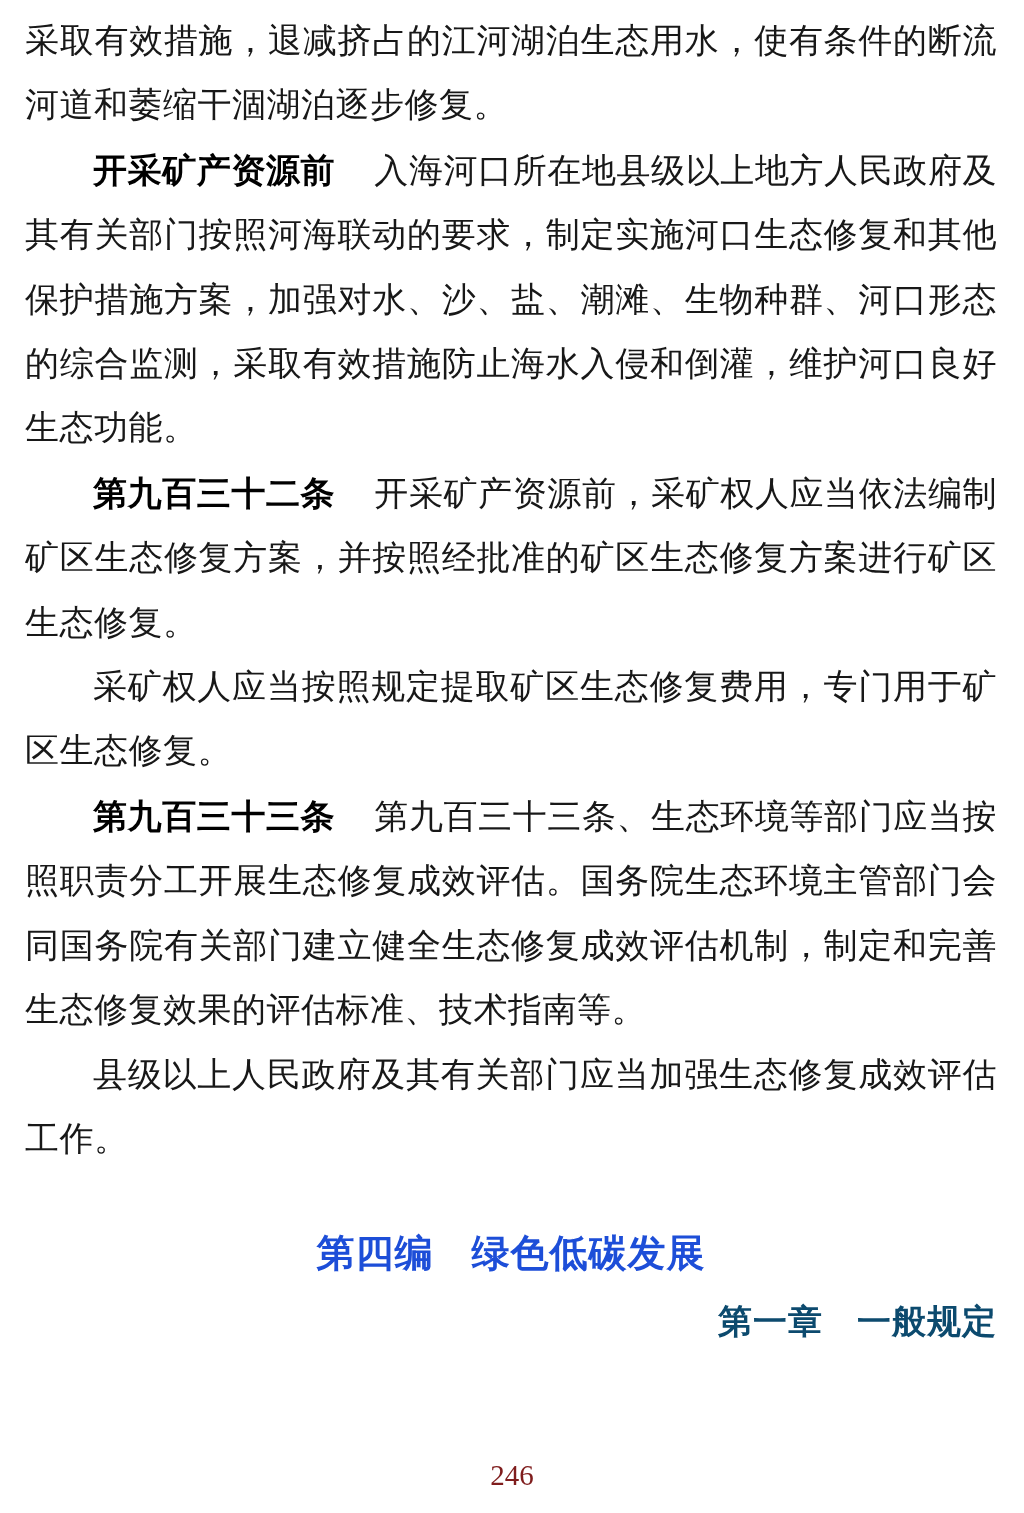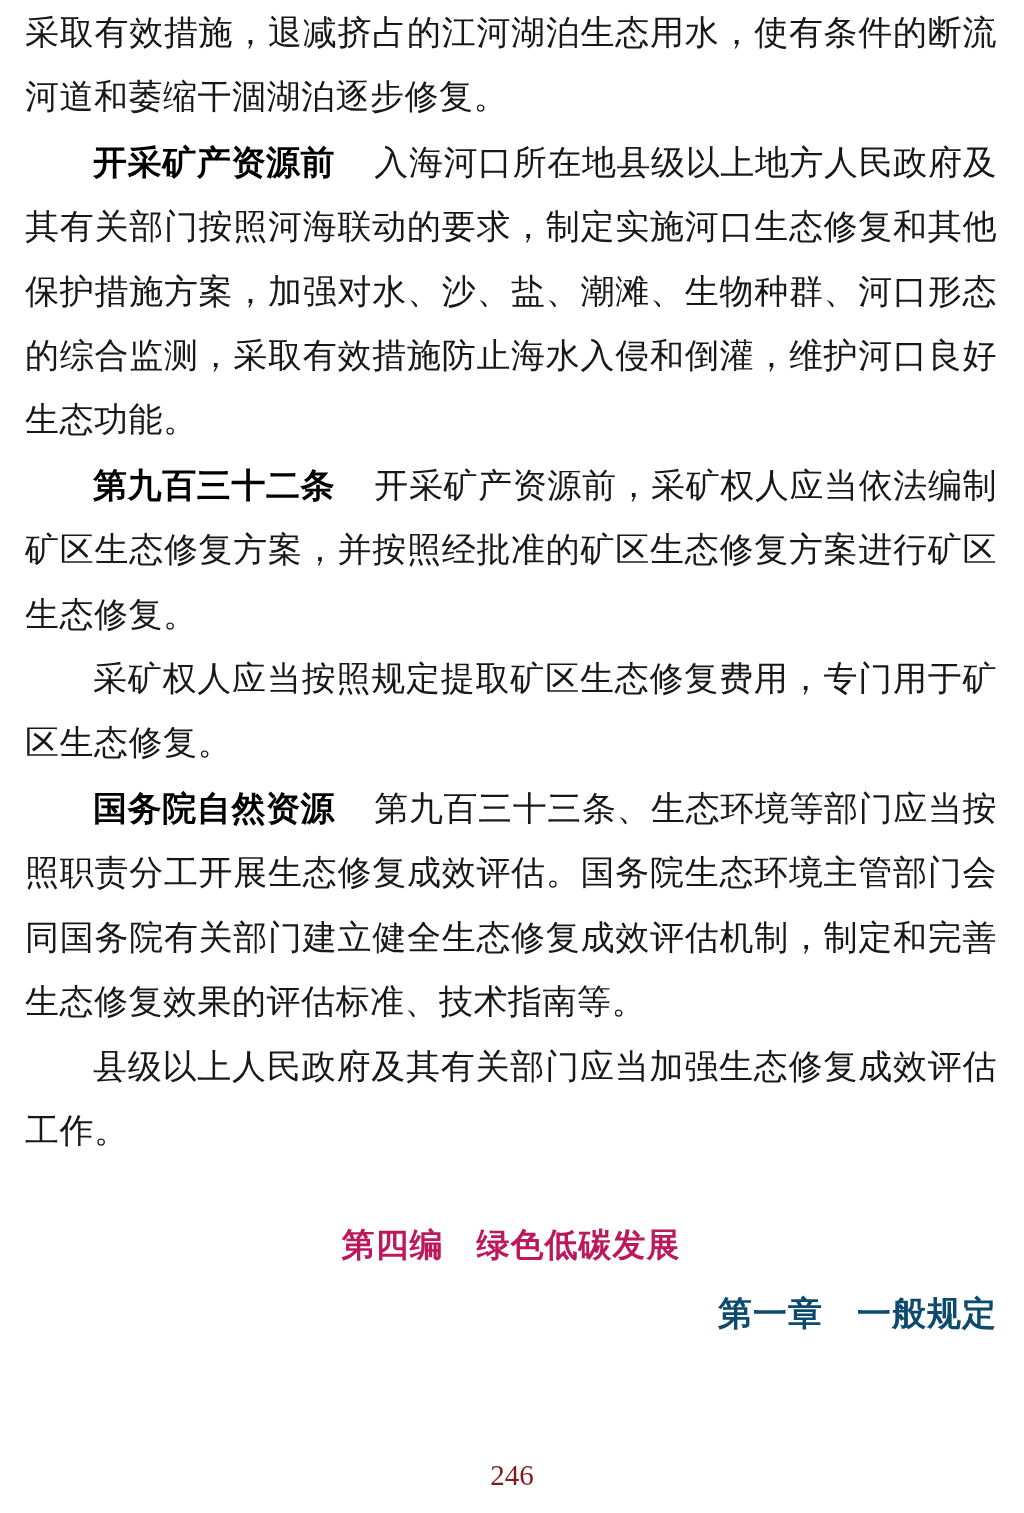--- a/index.html
+++ b/index.html
@@ -9,21 +9,21 @@
   body {
     width: 1024px;
     height: 1513px;
     background: #ffffff;
     color: #161616;
     font-family: "Liberation Serif", "DejaVu Serif", serif;
     overflow: hidden;
     position: relative;
   }
   .content {
-    padding: 1px 27px 0 25px;
+    padding: 9px 27px 0 25px;
   }
   .para {
     margin: 0;
     font-size: 34px;
     line-height: 64.4px;
     text-align: justify;
     text-justify: inter-ideograph;
     letter-spacing: 0.5px;
     color: #181818;
   }
@@ -32,25 +32,25 @@
   }
   .artnum {
     font-weight: bold;
     font-family: "Liberation Sans", "DejaVu Sans", sans-serif;
     color: #000000;
     margin-right: 1.15em;
   }
   .part-heading {
     margin: 50px 0 0 0;
     text-align: center;
-    font-size: 33px;
+    font-size: 38px;
     line-height: 64px;
     font-weight: bold;
     font-family: "Liberation Serif", "DejaVu Serif", serif;
-    color: #be185d;
+    color: #1d4ed8;
     letter-spacing: 1px;
   }
   .part-heading .heading-title {
     margin-left: 1em;
   }
   .chapter-heading {
     margin: 4px 0 0 0;
     text-align: right;
     font-size: 34px;
     line-height: 64px;
@@ -83,21 +83,21 @@
 <div class="content">
 
   <p class="para">采取有效措施，退减挤占的江河湖泊生态用水，使有条件的断流河道和萎缩干涸湖泊逐步修复。</p>
 
   <p class="para indent"><span class="artnum">开采矿产资源前</span><span class="arttext">入海河口所在地县级以上地方人民政府及其有关部门按照河海联动的要求，制定实施河口生态修复和其他保护措施方案，加强对水、沙、盐、潮滩、生物种群、河口形态的综合监测，采取有效措施防止海水入侵和倒灌，维护河口良好生态功能。</span></p>
 
   <p class="para indent"><span class="artnum">第九百三十二条</span><span class="arttext">开采矿产资源前，采矿权人应当依法编制矿区生态修复方案，并按照经批准的矿区生态修复方案进行矿区生态修复。</span></p>
 
   <p class="para indent">采矿权人应当按照规定提取矿区生态修复费用，专门用于矿区生态修复。</p>
 
-  <p class="para indent"><span class="artnum">国务院自然资源</span><span class="arttext">第九百三十三条、生态环境等部门应当按照职责分工开展生态修复成效评估。国务院生态环境主管部门会同国务院有关部门建立健全生态修复成效评估机制，制定和完善生态修复效果的评估标准、技术指南等。</span></p>
+  <p class="para indent"><span class="artnum">第九百三十三条</span><span class="arttext">第九百三十三条、生态环境等部门应当按照职责分工开展生态修复成效评估。国务院生态环境主管部门会同国务院有关部门建立健全生态修复成效评估机制，制定和完善生态修复效果的评估标准、技术指南等。</span></p>
 
   <p class="para indent">县级以上人民政府及其有关部门应当加强生态修复成效评估工作。</p>
 
   <h1 class="part-heading"><span class="heading-label">第四编</span><span class="heading-title">绿色低碳发展</span></h1>
 
   <h2 class="chapter-heading"><span class="heading-label">第一章</span><span class="heading-title">一般规定</span></h2>
 
 
 </div>
 

